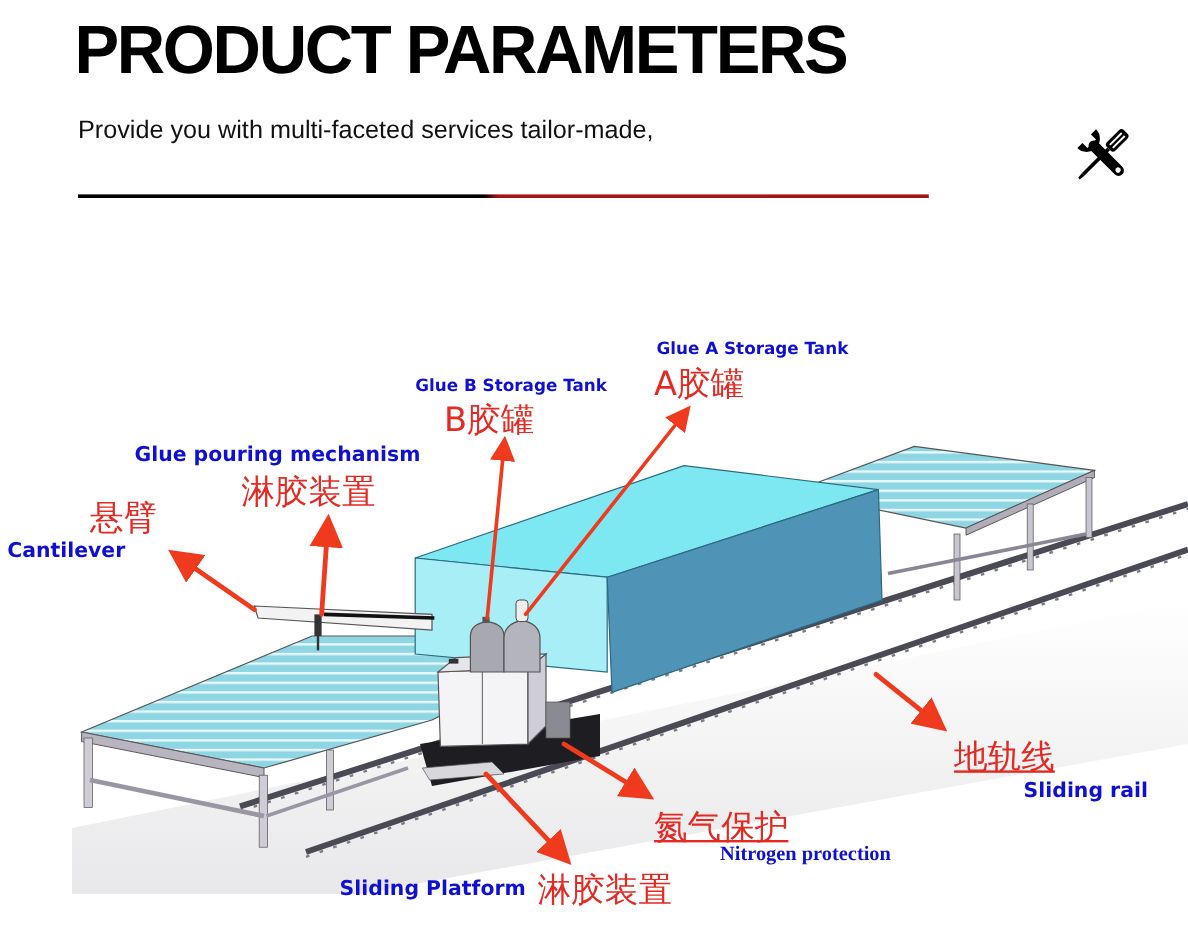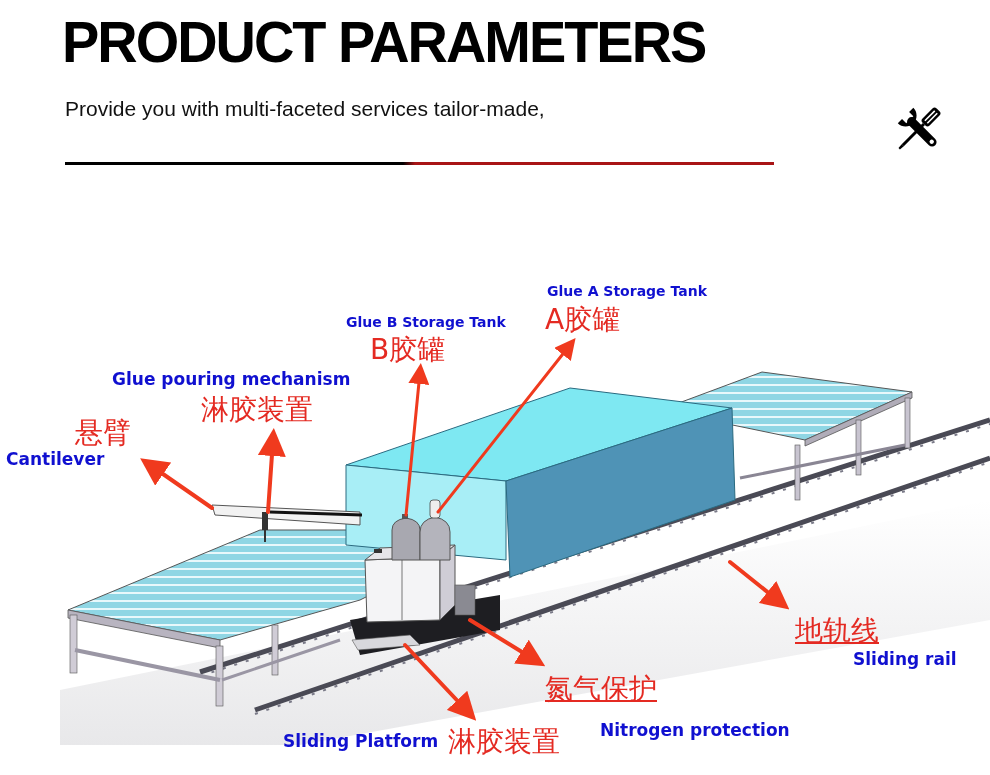--- a/index.html
+++ b/index.html
@@ -137,16 +137,16 @@
 <div class="lbl en" style="left:112px;top:371px;">Glue pouring mechanism</div>
 <div class="lbl cn" style="left:201px;top:396px;text-align:center;">淋胶装置</div>
 
 <div class="lbl cn" style="left:75px;top:421px;font-family:Liberation Mono, monospace;">悬臂</div>
 <div class="lbl en" style="left:6px;top:451px;">Cantilever</div>
 
 <div class="lbl cn" style="left:795px;top:617px;text-decoration:underline;">地轨线</div>
 <div class="lbl en" style="left:853px;top:651px;">Sliding rail</div>
 
 <div class="lbl cn" style="left:545px;top:675px;text-decoration:underline;">氮气保护</div>
-<div class="lbl en" style="left:600px;top:722px;">Nitrogen protection</div>
+<div class="lbl en" style="left:600px;top:703px;font-family:Liberation Serif, serif;">Nitrogen protection</div>
 
 <div class="lbl en" style="left:283px;top:733px;">Sliding Platform</div>
 <div class="lbl cn" style="left:448px;top:728px;">淋胶装置</div>
 
 </body></html>

